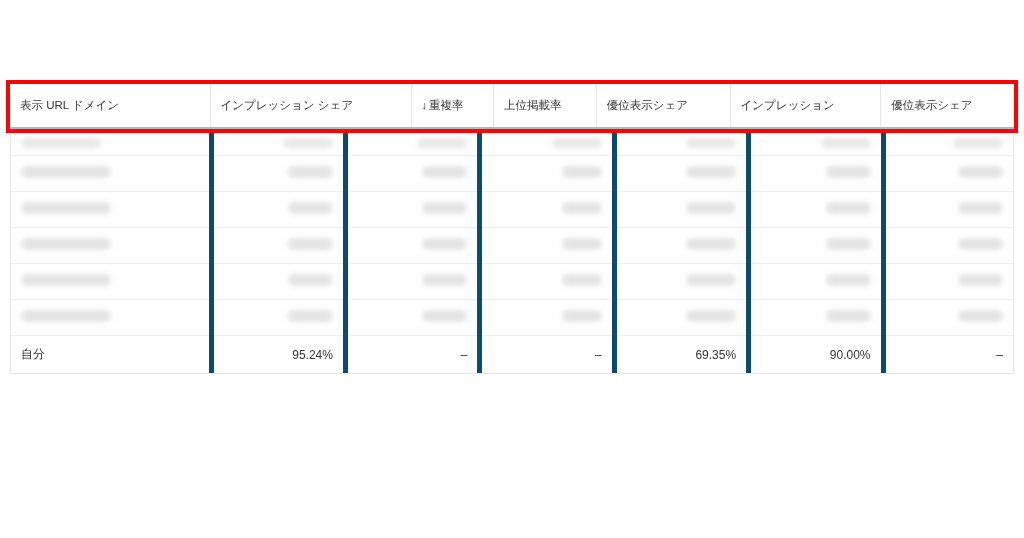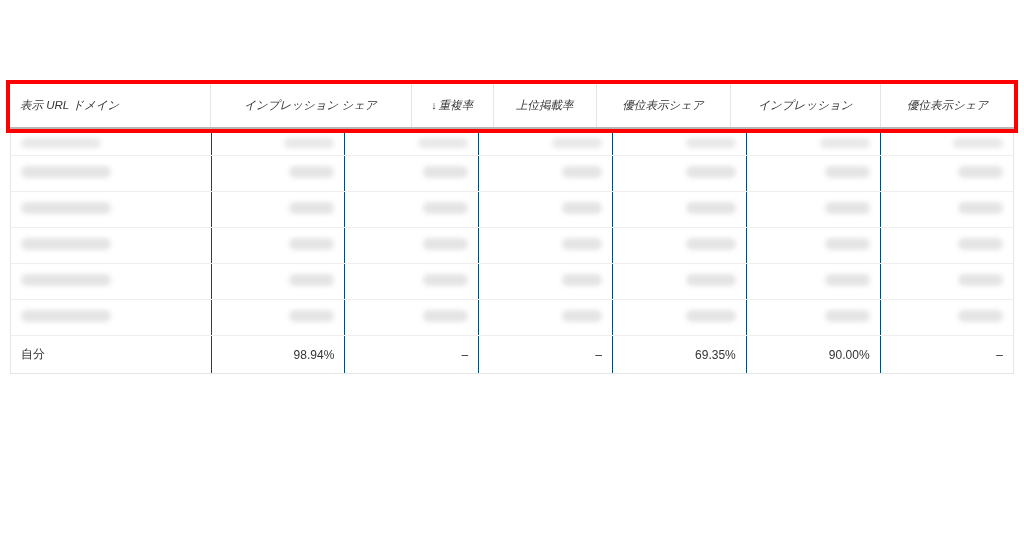--- a/index.html
+++ b/index.html
@@ -11,52 +11,51 @@
       width: 1024px;
       padding-top: 80px;
     }
     .table-wrap {
       border: 1px solid #e5e5e5;
       margin: 0 10px;
     }
     .highlight-box {
       border: 4px solid #ff0000;
       padding: 0;
-      font-style: italic;
     }
     table {
       width: 100%;
       border-collapse: collapse;
     }
     thead th {
       padding: 14px 10px;
       font-weight: normal;
       font-size: 11.5px;
       color: #333;
       border-bottom: 2px solid #b7b7b7;
       border-right: 1px solid #e5e5e5;
-      text-align: center;
+      text-align: left;
       background: #fff;
       white-space: nowrap;
     }
     thead th:first-child {
       text-align: left;
     }
     thead th:last-child {
       border-right: none;
       border-radius: 12px;
     }
     .sort-arrow {
       font-size: 11px;
       margin-right: 2px;
     }
     tbody td {
       padding: 10px 10px;
       border-bottom: 1px solid #eee;
-      border-right: 1px solid #0c4a6e;
+      border-right: 5px solid #0c4a6e;
       text-align: right;
       color: #333;
     }
     tbody td:first-child { text-align: left; }
     tbody td:last-child { border-right: none; }
     tbody tr:last-child td {
       border-bottom: none;
     }
     .blurred .cell-inner {
       display: inline-block;
@@ -193,21 +192,21 @@
         <td><span class="cell-inner"></span></td>
           <td><span class="cell-inner"></span></td>
           <td><span class="cell-inner"></span></td>
           <td><span class="cell-inner"></span></td>
           <td><span class="cell-inner"></span></td>
           <td><span class="cell-inner"></span></td>
           <td><span class="cell-inner"></span></td>
       </tr>
       <tr>
         <td>自分</td>
-        <td>98.94%</td>
+        <td>95.24%</td>
         <td>–</td>
         <td>–</td>
         <td>69.35%</td>
         <td>90.00%</td>
         <td>–</td>
       </tr>
     </tbody>
   </table>
 </div>
 

